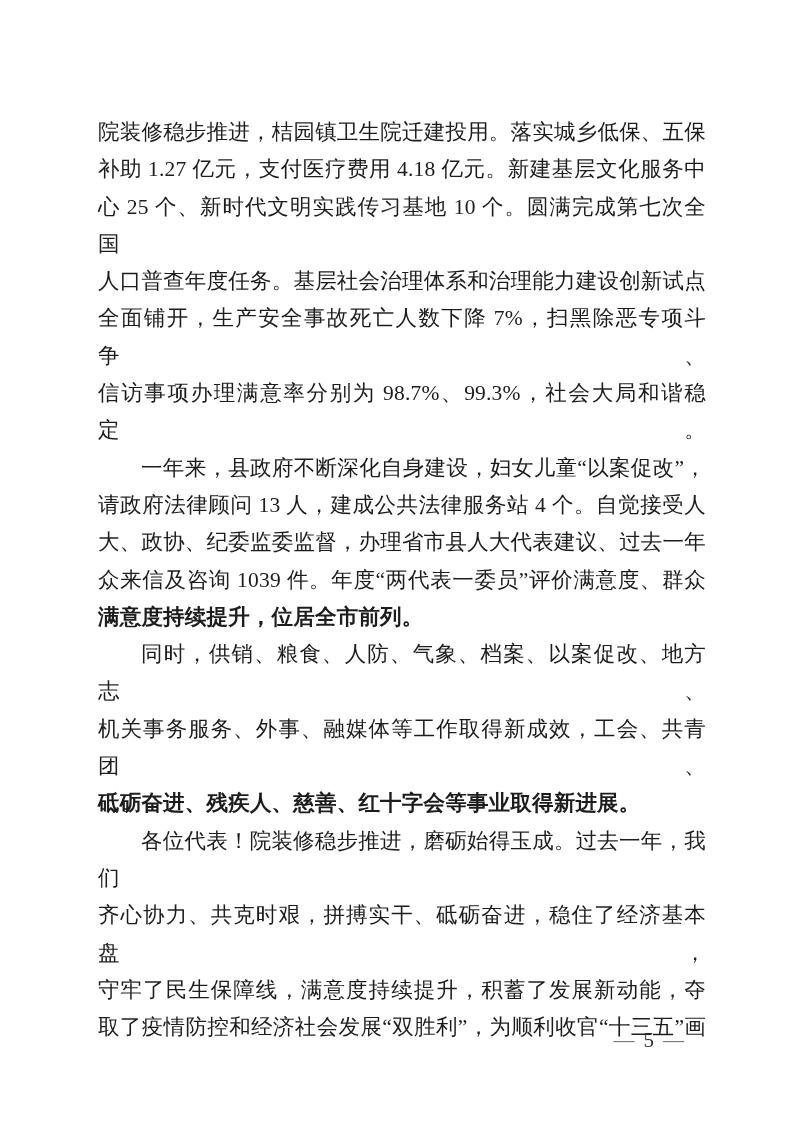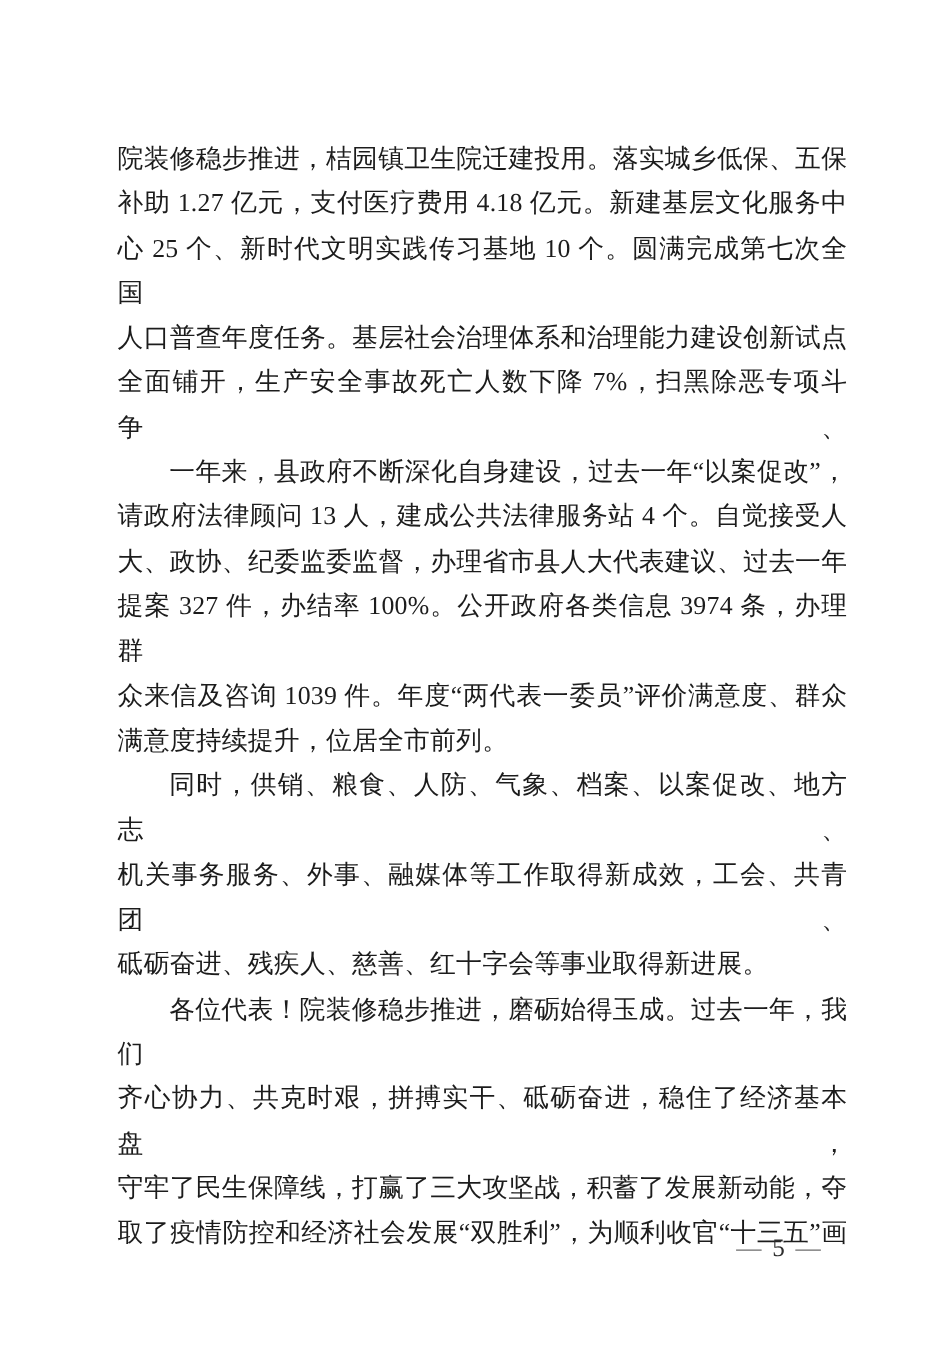--- a/index.html
+++ b/index.html
@@ -26,20 +26,21 @@
     letter-spacing: 0.2px;
   }
   .line {
     text-align: justify;
     text-align-last: justify;
     text-justify: inter-character;
     min-height: 37.3px;
   }
   .line.end {
     text-align-last: left;
+    font-weight: bold;
   }
   .line.indent {
     text-indent: 2em;
   }
   .footer {
     position: absolute;
     top: 1026px;
     right: 100px;
     font-size: 21px;
     line-height: 28px;
@@ -57,41 +58,41 @@
 <div class="page">
 
   <div class="text-block">
 
     <div>
       <div class="line">院装修稳步推进，桔园镇卫生院迁建投用。落实城乡低保、五保</div>
       <div class="line">补助 1.27 亿元，支付医疗费用 4.18 亿元。新建基层文化服务中</div>
       <div class="line">心 25 个、新时代文明实践传习基地 10 个。圆满完成第七次全国</div>
       <div class="line">人口普查年度任务。基层社会治理体系和治理能力建设创新试点</div>
       <div class="line">全面铺开，生产安全事故死亡人数下降 7%，扫黑除恶专项斗争、</div>
+      <div class="line">信访事项办理满意率分别为 98.7%、99.3%，社会大局和谐稳定。</div>
     </div>
 
     <div>
-      <div class="line indent">一年来，县政府不断深化自身建设，过去一年“以案促改”，</div>
+      <div class="line indent">一年来，县政府不断深化自身建设，妇女儿童“以案促改”，</div>
       <div class="line">请政府法律顾问 13 人，建成公共法律服务站 4 个。自觉接受人</div>
       <div class="line">大、政协、纪委监委监督，办理省市县人大代表建议、过去一年</div>
-      <div class="line">提案 327 件，办结率 100%。公开政府各类信息 3974 条，办理群</div>
       <div class="line">众来信及咨询 1039 件。年度“两代表一委员”评价满意度、群众</div>
       <div class="line end">满意度持续提升，位居全市前列。</div>
     </div>
 
     <div>
       <div class="line indent">同时，供销、粮食、人防、气象、档案、以案促改、地方志、</div>
       <div class="line">机关事务服务、外事、融媒体等工作取得新成效，工会、共青团、</div>
       <div class="line end">砥砺奋进、残疾人、慈善、红十字会等事业取得新进展。</div>
     </div>
 
     <div>
       <div class="line indent">各位代表！院装修稳步推进，磨砺始得玉成。过去一年，我们</div>
       <div class="line">齐心协力、共克时艰，拼搏实干、砥砺奋进，稳住了经济基本盘，</div>
-      <div class="line">守牢了民生保障线，打赢了三大攻坚战，积蓄了发展新动能，夺</div>
+      <div class="line">守牢了民生保障线，满意度持续提升，积蓄了发展新动能，夺</div>
       <div class="line">取了疫情防控和经济社会发展“双胜利”，为顺利收官“十三五”画</div>
 
     </div>
 
   </div>
 
   <div class="footer"><span class="dash">—</span><span>5</span><span class="dash">—</span></div>
 
 </div>
 

